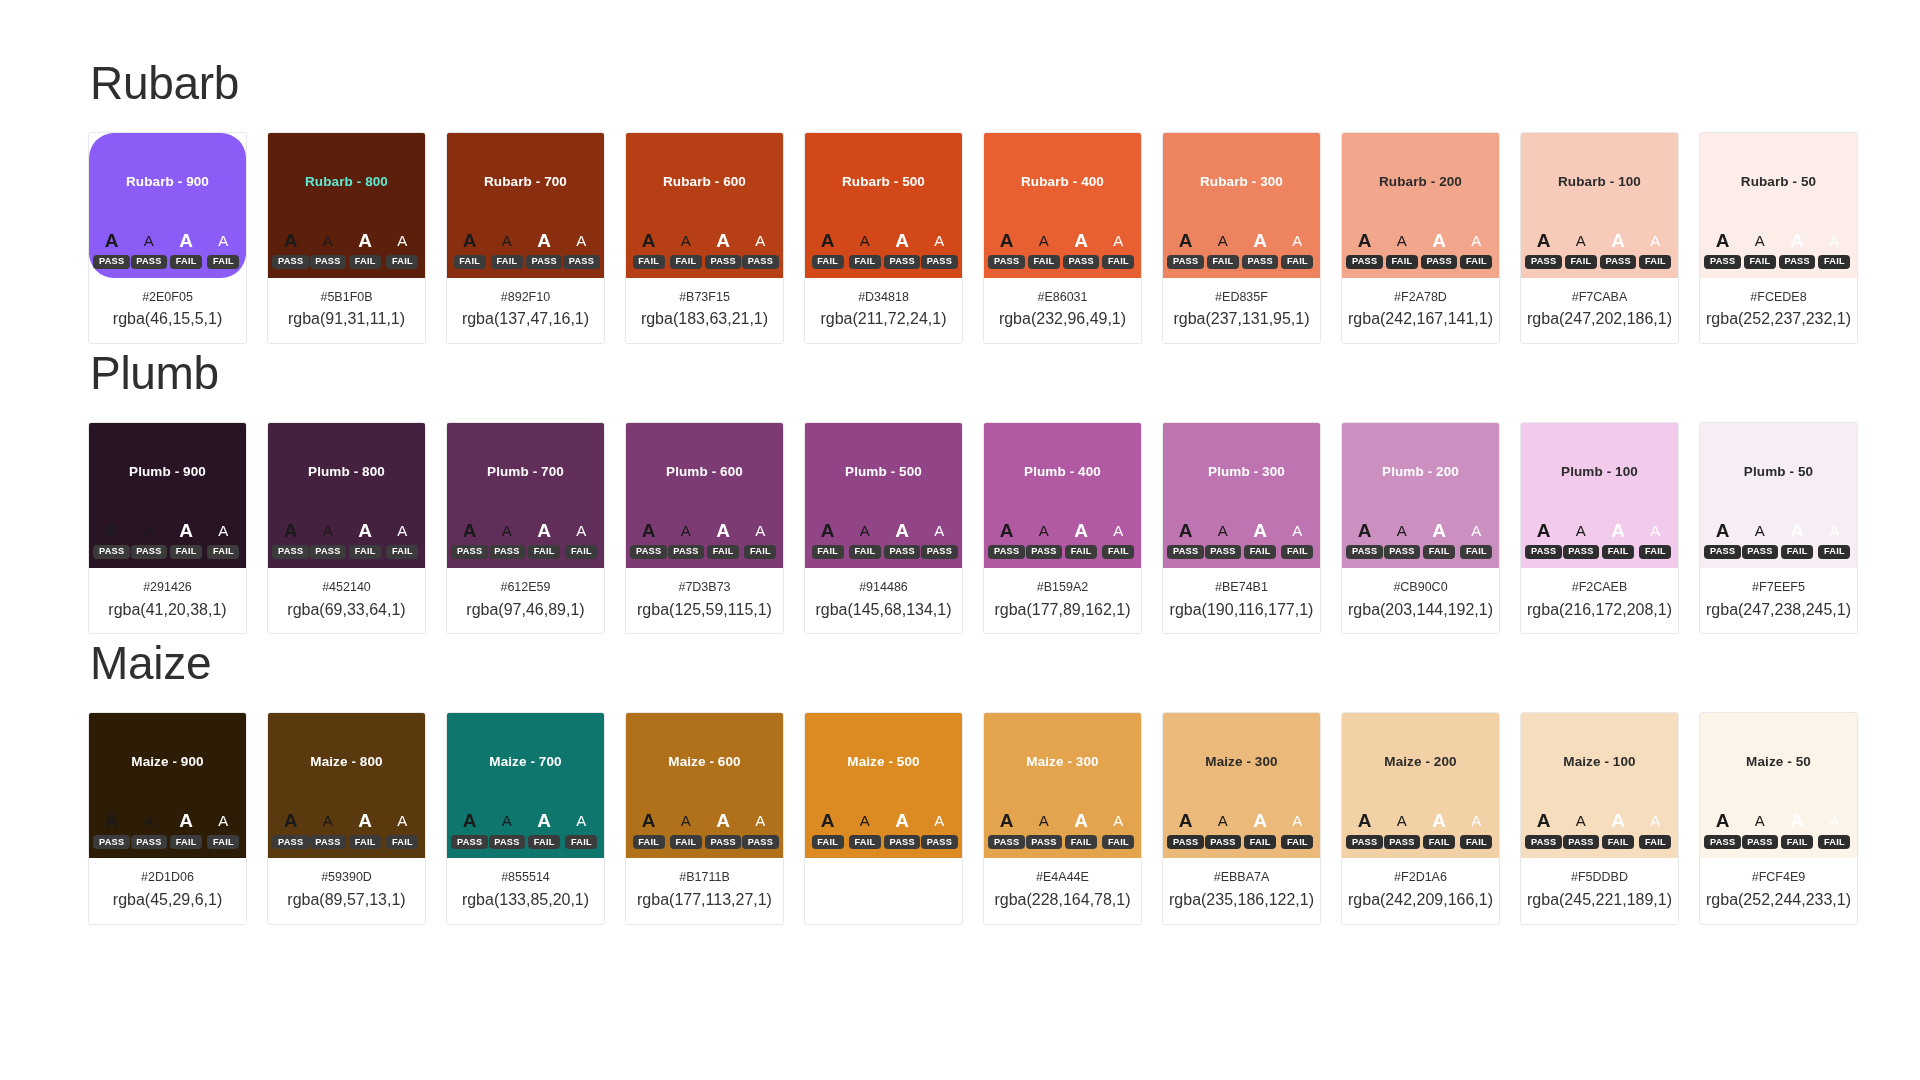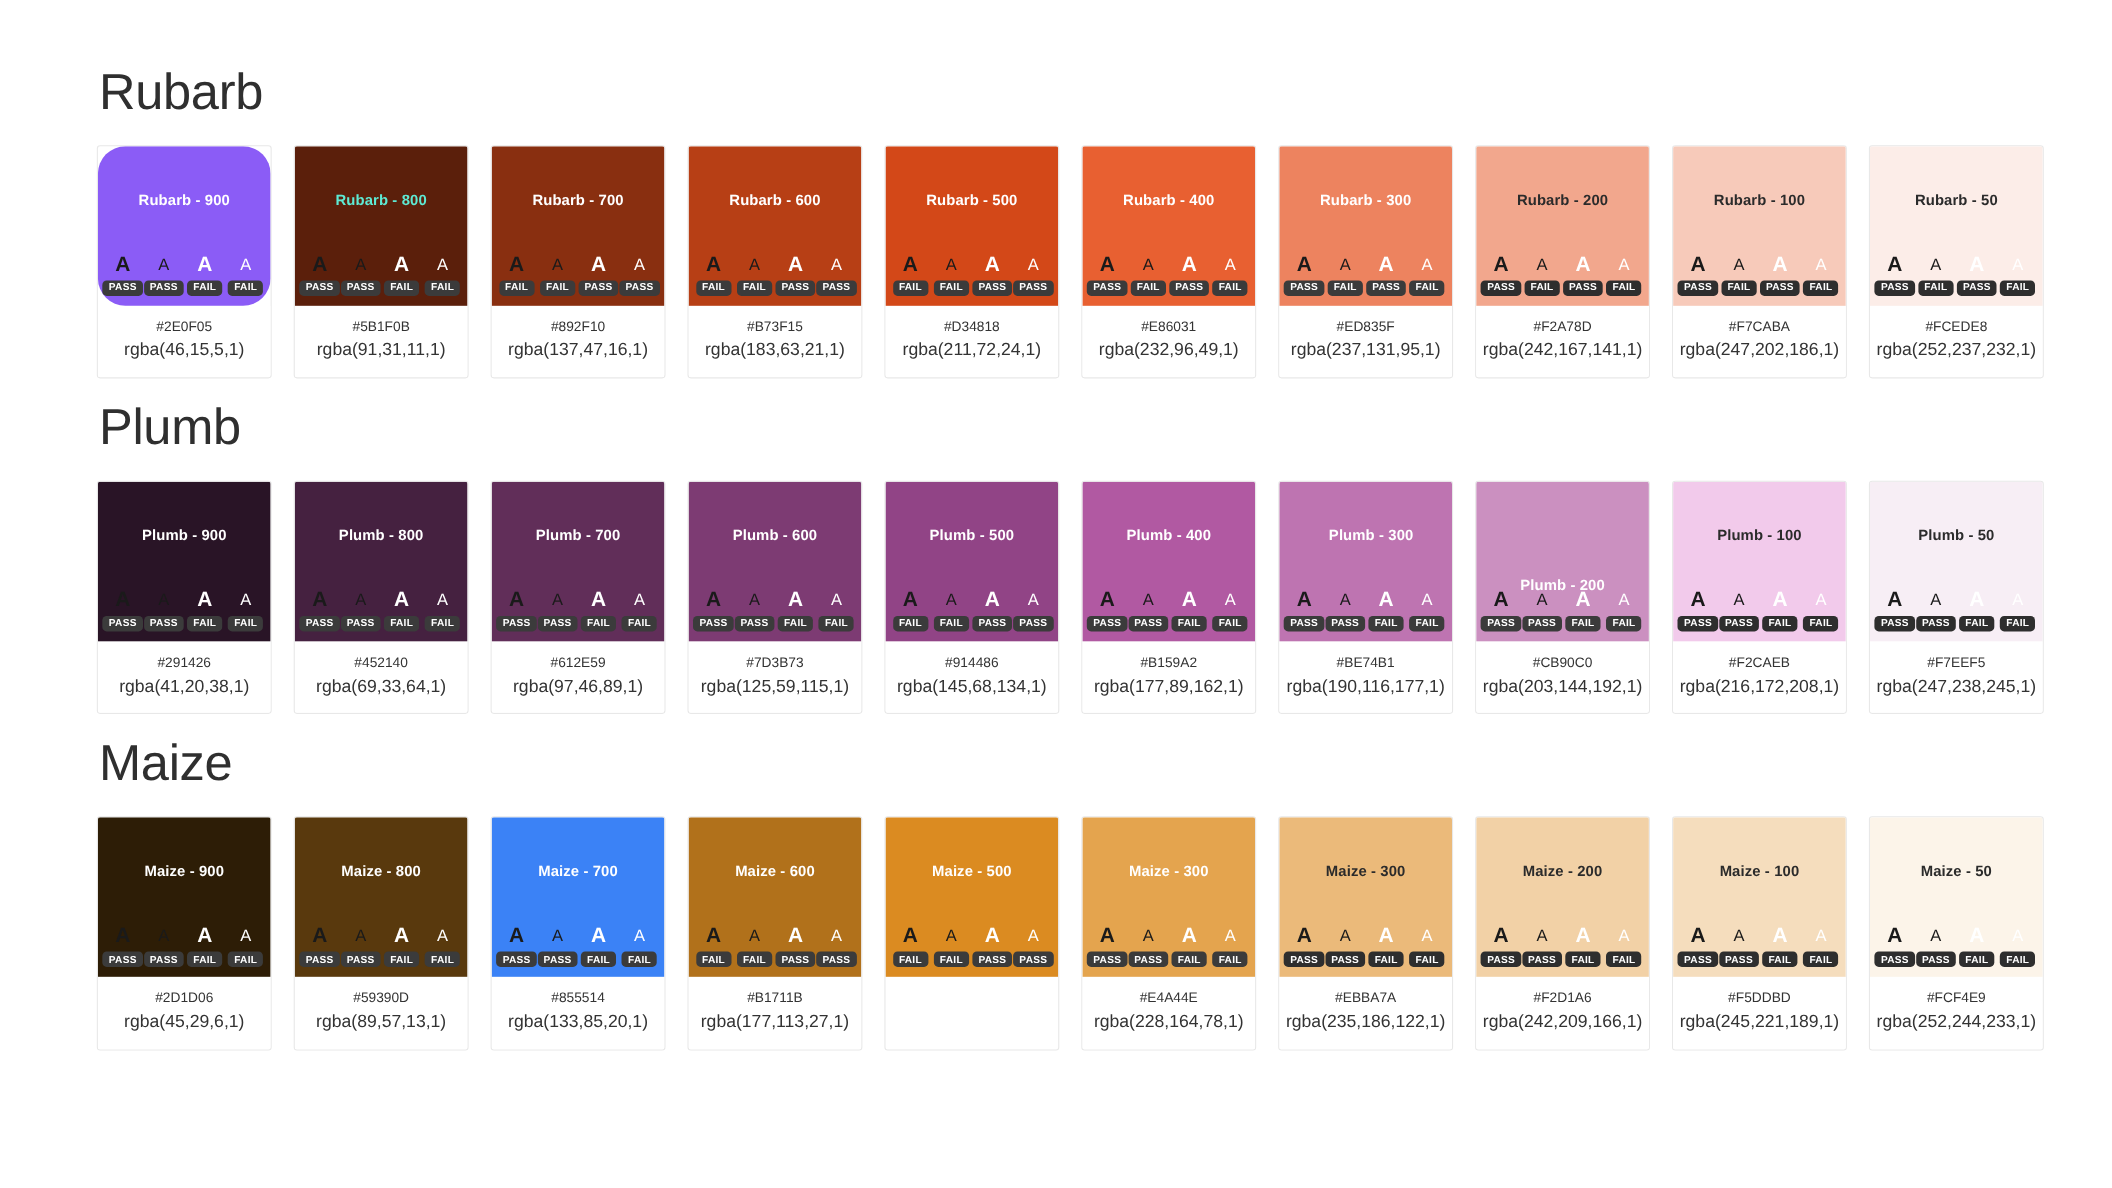--- a/index.html
+++ b/index.html
@@ -5,21 +5,21 @@
   * { box-sizing: border-box; margin: 0; padding: 0; }
   html, body {
     width: 1920px;
     height: 1080px;
     background: #ffffff;
     font-family: "Liberation Sans", sans-serif;
     overflow: hidden;
   }
   .page { padding: 60px 0 0 88px; }
 
-  .palette { margin-bottom: 21px; }
+  .palette { margin-bottom: 6px; }
 
   .palette-title {
     font-size: 46px;
     font-weight: 400;
     color: #2f2f2f;
     letter-spacing: -0.3px;
     line-height: 1.0;
     margin-bottom: 26px;
     margin-left: 2px;
   }
@@ -580,21 +580,21 @@
                   <span class="badge on-dark">FAIL</span>
                 </div>
               </div>
             </div>
             <div class="swatch-meta">
               <div class="swatch-hex">#BE74B1</div>
               <div class="swatch-rgba">rgba(190,116,177,1)</div>
             </div>
           </div>
           <div class="swatch-card">
-            <div class="swatch-chip" style="background: rgb(203, 144, 192); justify-content: center;">
+            <div class="swatch-chip" style="background: rgb(203, 144, 192);">
               <div class="swatch-name" style="color: rgb(255, 255, 255);">Plumb - 200</div>
               <div class="contrast-grid">
                 <div class="contrast-cell">
                   <span class="glyph big" style="color: rgb(26, 26, 26);">A</span>
                   <span class="badge on-dark">PASS</span>
                 </div>
                 <div class="contrast-cell">
                   <span class="glyph small" style="color: rgb(26, 26, 26);">A</span>
                   <span class="badge on-dark">PASS</span>
                 </div>
@@ -720,21 +720,21 @@
                   <span class="badge on-dark">FAIL</span>
                 </div>
               </div>
             </div>
             <div class="swatch-meta">
               <div class="swatch-hex">#59390D</div>
               <div class="swatch-rgba">rgba(89,57,13,1)</div>
             </div>
           </div>
           <div class="swatch-card">
-            <div class="swatch-chip" style="background: #3b82f6;">
+            <div class="swatch-chip" style="background: #0f766e;">
               <div class="swatch-name" style="color: rgb(255, 255, 255);">Maize - 700</div>
               <div class="contrast-grid">
                 <div class="contrast-cell">
                   <span class="glyph big" style="color: rgb(26, 26, 26);">A</span>
                   <span class="badge on-dark">PASS</span>
                 </div>
                 <div class="contrast-cell">
                   <span class="glyph small" style="color: rgb(26, 26, 26);">A</span>
                   <span class="badge on-dark">PASS</span>
                 </div>

